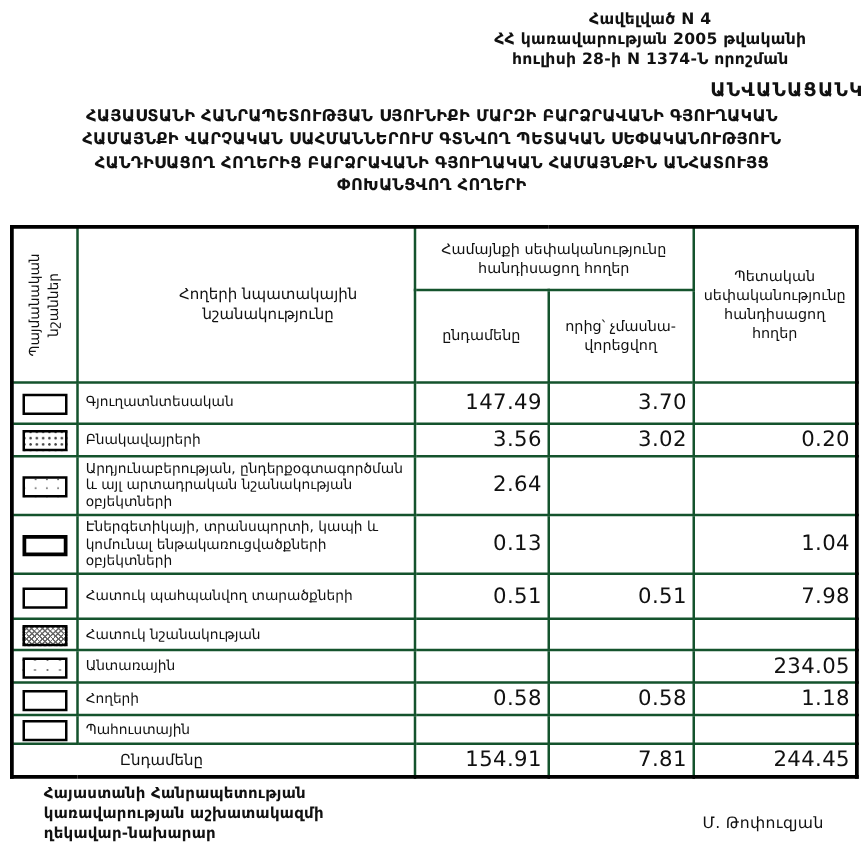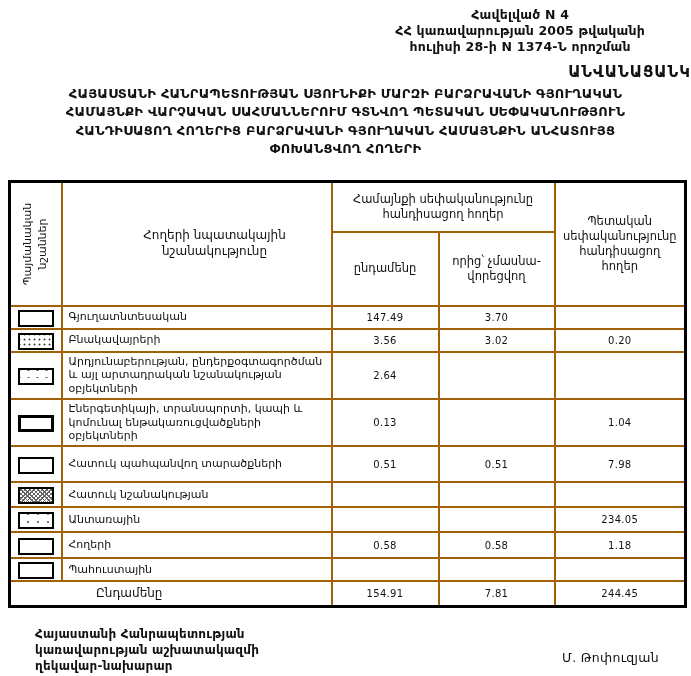--- a/index.html
+++ b/index.html
@@ -29,41 +29,41 @@
   }
   .subtitle div{white-space:nowrap;}
 
   
   table.landtbl{
     position:absolute;top:180px;left:8px;width:676px;
     border-collapse:collapse;table-layout:fixed;
     border:3px solid #000;
   }
   .landtbl th,.landtbl td{
-    border:2px solid #a16207;padding:2px 4px;vertical-align:middle;
+    border:2px solid #14532d;padding:2px 4px;vertical-align:middle;
     font-weight:normal;
   }
   tr.h1{height:50px;}
   tr.h2{height:74px;}
-  tr.r1{height:23px;} tr.r2{height:22px;} tr.r3{height:45px;}
+  tr.r1{height:33px;} tr.r2{height:22px;} tr.r3{height:45px;}
   tr.r4{height:36px;} tr.r5{height:36px;} tr.r6{height:25px;}
   tr.r7{height:25px;} tr.r8{height:26px;} tr.r9{height:19px;}
   tr.rt{height:25px;}
 
   th.hcell{font-size:11.5px;text-align:center;line-height:1.3;}
   th.purpose-h{font-size:12px;padding-left:40px;}
   th.symcol{position:relative;padding:0;}
   .vtext{
     position:absolute;left:50%;top:50%;
     transform:translate(-50%,-50%) rotate(-90deg);
     width:118px;text-align:center;font-size:11px;line-height:1.35;
   }
 
   td.lbl{font-size:11px;line-height:1.25;padding-left:6px;text-align:left;}
-  td.num{font-size:10px;text-align:center;letter-spacing:0.3px;}
+  td.num{font-size:17px;text-align:right;letter-spacing:0.3px;}
   td.symcell{text-align:center;padding:1px;}
   td.total-lbl{font-size:12px;padding-left:85px;text-align:left;}
 
   
   .sym{
     display:inline-block;width:36px;height:17px;
     border:2px solid #000;box-sizing:border-box;background:#fff;
     vertical-align:middle;
   }
   .sym-plain{}

